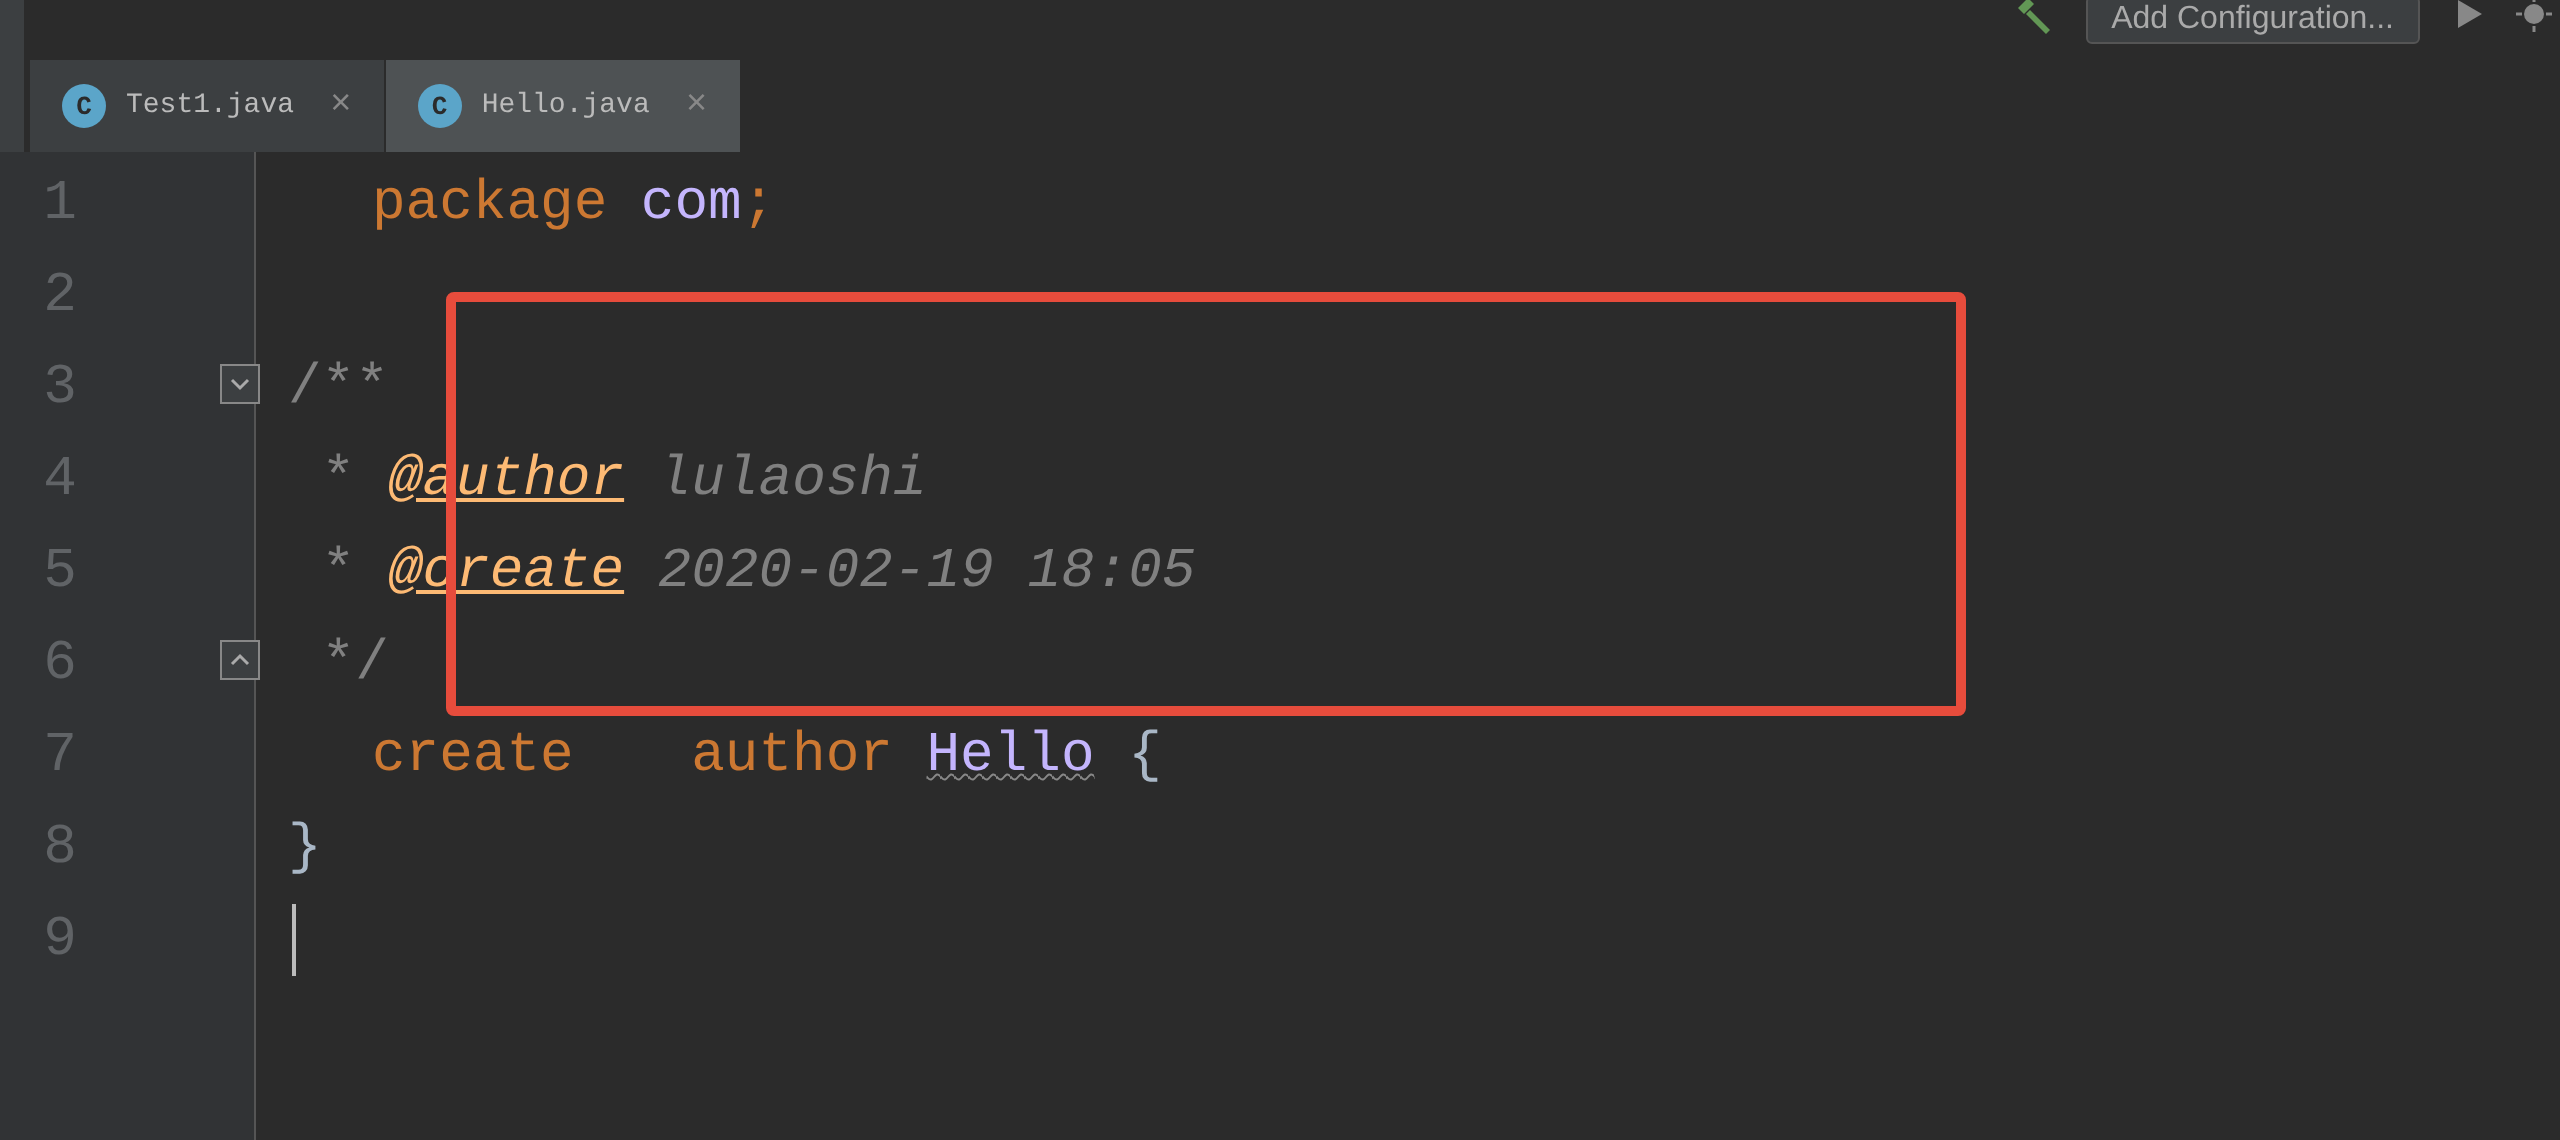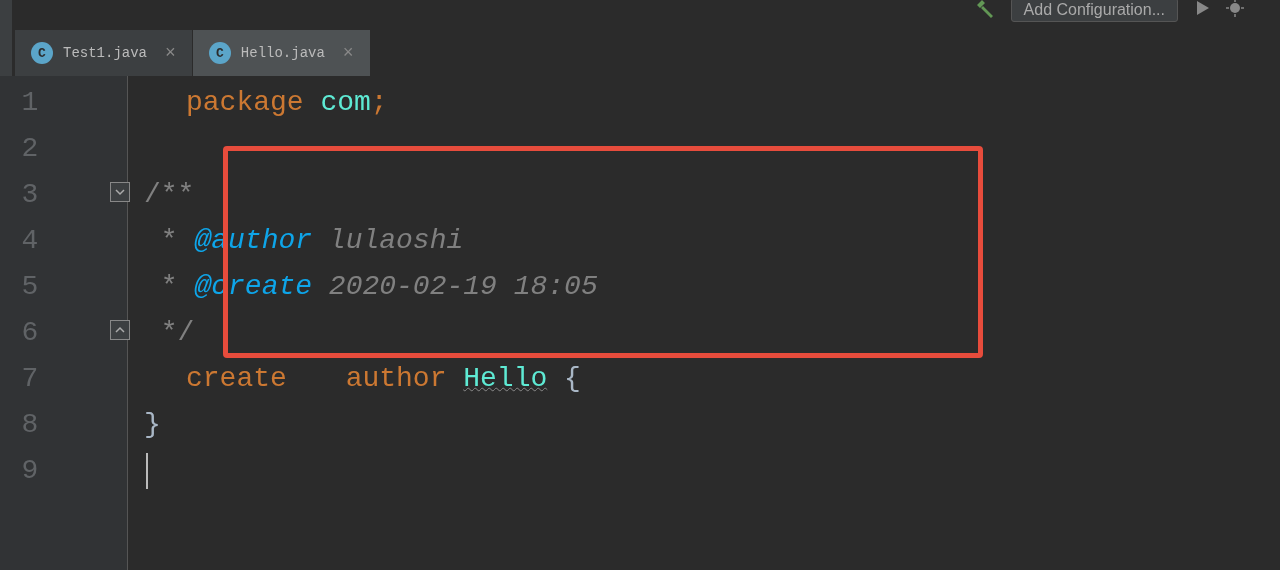--- a/index.html
+++ b/index.html
@@ -16,21 +16,21 @@
       position: relative;
     }
     .top-toolbar {
       position: absolute;
       top: 0;
       right: 0;
       height: 20px;
       display: flex;
       align-items: center;
       gap: 15px;
-      padding-right: 36px;
+      padding-right: 4px;
     }
     .hammer-icon {
       color: #629755;
       font-size: 18px;
     }
     .add-config-btn {
       background: #3c3f41;
       border: 1px solid #555;
       color: #aaa;
       padding: 2px 12px;
@@ -145,27 +145,28 @@
       height: 46px;
       line-height: 46px;
       font-size: 28px;
       white-space: pre;
     }
     .keyword {
       color: #cc7832;
       margin-left: 42px;
     }
     .class-name {
-      color: #5eead4;
+      color: #c4b5fd;
     }
     .comment {
       color: #808080;
     }
     .javadoc-tag {
-      color: #0ea5e9;
+      color: #fdba74;
+      text-decoration: underline;
       font-style: italic;
     }
     .javadoc-text {
       color: #808080;
       font-style: italic;
       margin-top: 23px;
     }
     .wavy-underline {
       text-decoration: underline wavy #888;
       text-decoration-thickness: 1px;

